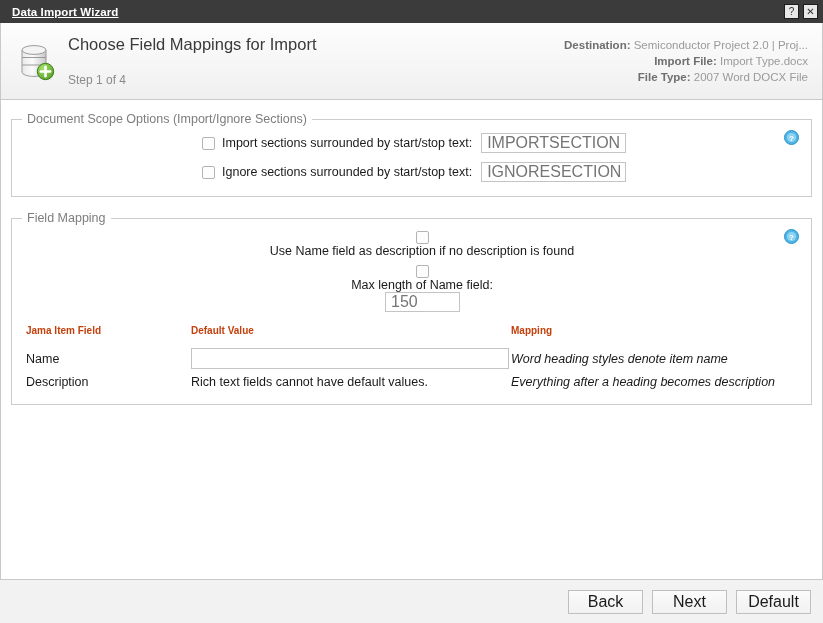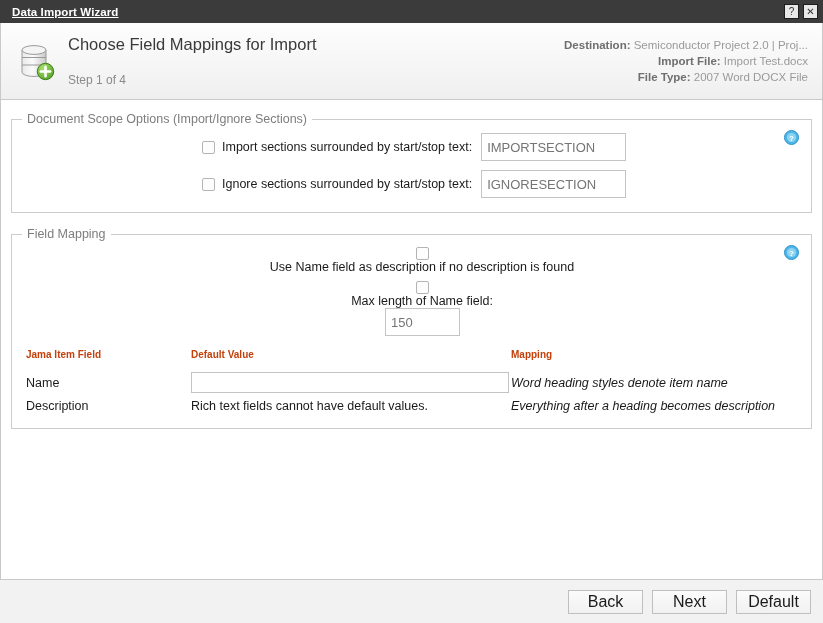--- a/index.html
+++ b/index.html
@@ -166,24 +166,24 @@
     border: 1px solid #b4b4b4;
     border-radius: 2px;
     background: #fdfdfd;
     box-sizing: border-box;
     flex: 0 0 auto;
     cursor: pointer;
   }
   .txtbox {
     border: 1px solid #c4c4c4;
     background: #ffffff;
-    height: 28px;
+    height: 20px;
     line-height: 19px;
     padding: 0 5px;
-    font-size: 13px;
+    font-size: 16px;
     font-family: "Liberation Sans", sans-serif;
     color: #b6b6b6;
     box-sizing: border-box;
   }
   .txtbox.section-input { width: 145px; }
   .txtbox.maxlen-input { width: 75px; }
 
   .fm-body {
     padding: 6px 0 12px 0;
   }
@@ -309,21 +309,21 @@
         <div class="header-step">Step 1 of 4</div>
       </div>
     </div>
     <div class="header-right">
       <div>
         <span class="lbl">Destination:</span>
         <span>Semiconductor Project 2.0 | Proj...</span>
       </div>
       <div>
         <span class="lbl">Import File:</span>
-        <span>Import Test.docx</span>
+        <span>Import Type.docx</span>
       </div>
       <div>
         <span class="lbl">File Type:</span>
         <span>2007 Word DOCX File</span>
       </div>
     </div>
   </div>
 
   <div class="content">
 

